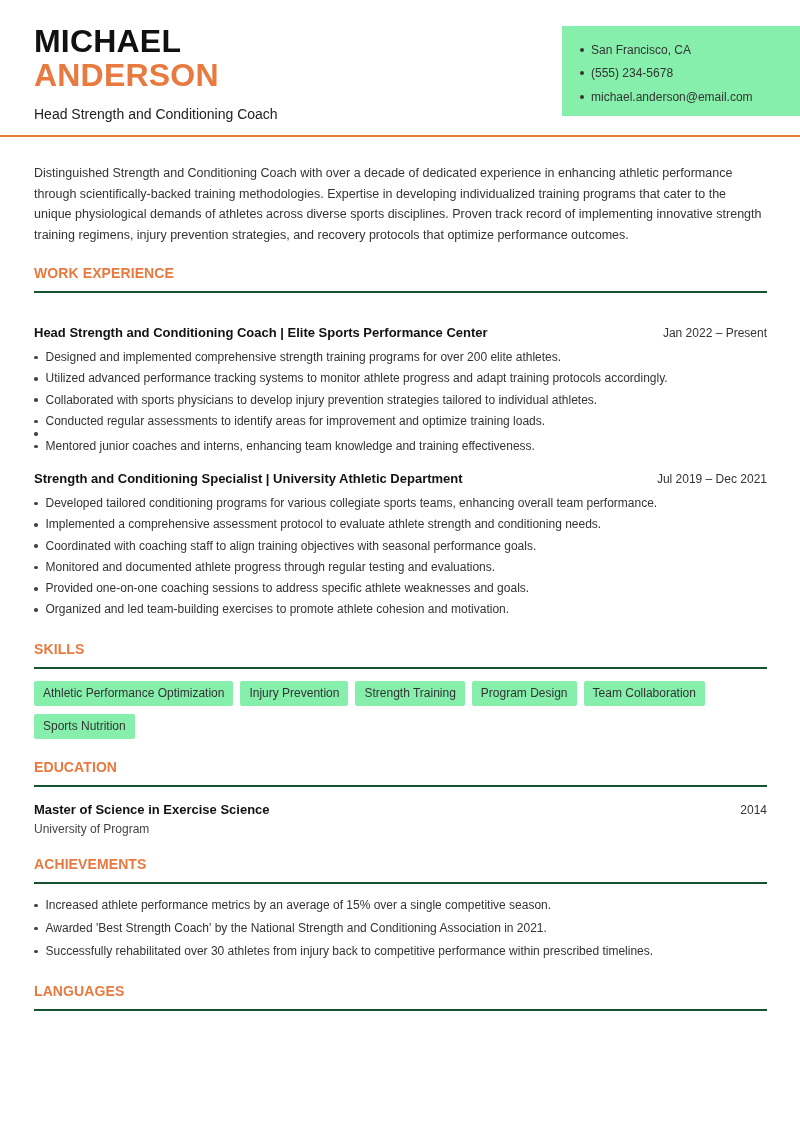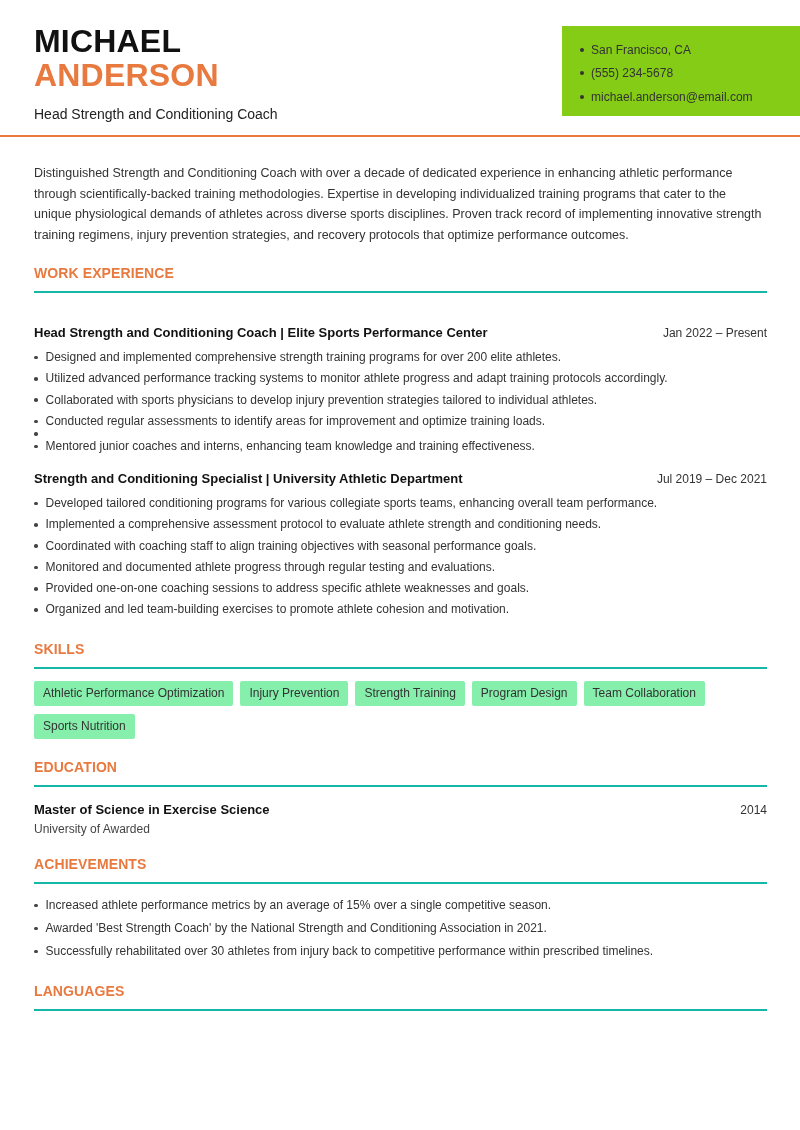--- a/index.html
+++ b/index.html
@@ -5,29 +5,29 @@
     * { box-sizing: border-box; margin: 0; padding: 0; }
     html, body { width: 800px; height: 1130px; background: #ffffff; }
     body { font-family: "Liberation Sans", "DejaVu Sans", sans-serif; color: #222; position: relative; overflow: hidden; }
 
     .header { position: relative; height: 137px; border-bottom: 2px solid #e8793f; }
     .name-block { position: absolute; left: 34px; top: 24px; }
     .first-name { font-size: 32px; font-weight: 700; color: #111; line-height: 34px; letter-spacing: 0.2px; }
     .last-name { font-size: 32px; font-weight: 700; color: #e8793f; line-height: 34px; letter-spacing: 0.2px; }
     .title { font-size: 14px; color: #222; margin-top: 14px; }
 
-    .contact { position: absolute; left: 562px; top: 26px; width: 238px; height: 90px; background: #84cc16; padding: 12px 0 0 18px; }
+    .contact { position: absolute; left: 562px; top: 26px; width: 238px; height: 90px; background: #86efac; padding: 12px 0 0 18px; }
     .contact-item { font-size: 12px; color: #333; height: 23.5px; display: flex; align-items: center; }
     .contact-item .dot { width: 4px; height: 4px; background: #333; border-radius: 50%; margin-right: 7px; }
 
     .content { position: absolute; left: 34px; top: 163px; width: 733px; }
     .summary { font-size: 12.5px; line-height: 20.5px; color: #333; }
 
     .section { margin-top: 20px; }
-    .section-title { font-size: 14px; font-weight: 700; color: #e8793f; letter-spacing: 0.1px; padding-bottom: 10px; border-bottom: 2px solid #14b8a6; }
+    .section-title { font-size: 14px; font-weight: 700; color: #e8793f; letter-spacing: 0.1px; padding-bottom: 10px; border-bottom: 2px solid #14532d; }
 
     .job { margin-top: 32px; }
     .job + .job { margin-top: 14px; }
     .job-head { display: flex; justify-content: space-between; align-items: baseline; }
     .job-title { font-size: 13px; font-weight: 700; color: #111; }
     .job-date { font-size: 12px; color: #333; }
     .bullets { list-style: none; margin-top: 7px; }
     .bullets li { font-size: 12px; color: #333; line-height: 21.3px; display: flex; align-items: center; }
     .bullets li .dot { width: 3.5px; height: 3.5px; border-radius: 50%; background: #444; margin-right: 8px; flex-shrink: 0; }
 
@@ -149,21 +149,21 @@
     </div>
   </div>
 
   <div class="section">
     <div class="section-title">EDUCATION</div>
     <div class="edu">
       <div class="edu-head">
         <span class="edu-degree">Master of Science in Exercise Science</span>
         <span class="edu-year">2014</span>
       </div>
-      <div class="edu-school">University of Awarded</div>
+      <div class="edu-school">University of Program</div>
     </div>
   </div>
 
   <div class="section">
     <div class="section-title">ACHIEVEMENTS</div>
     <ul class="bullets" style="margin-top:10px;">
       <li style="line-height:23px;">
           <span class="dot"></span>
           <span>Increased athlete performance metrics by an average of 15% over a single competitive season.</span>
         </li>

